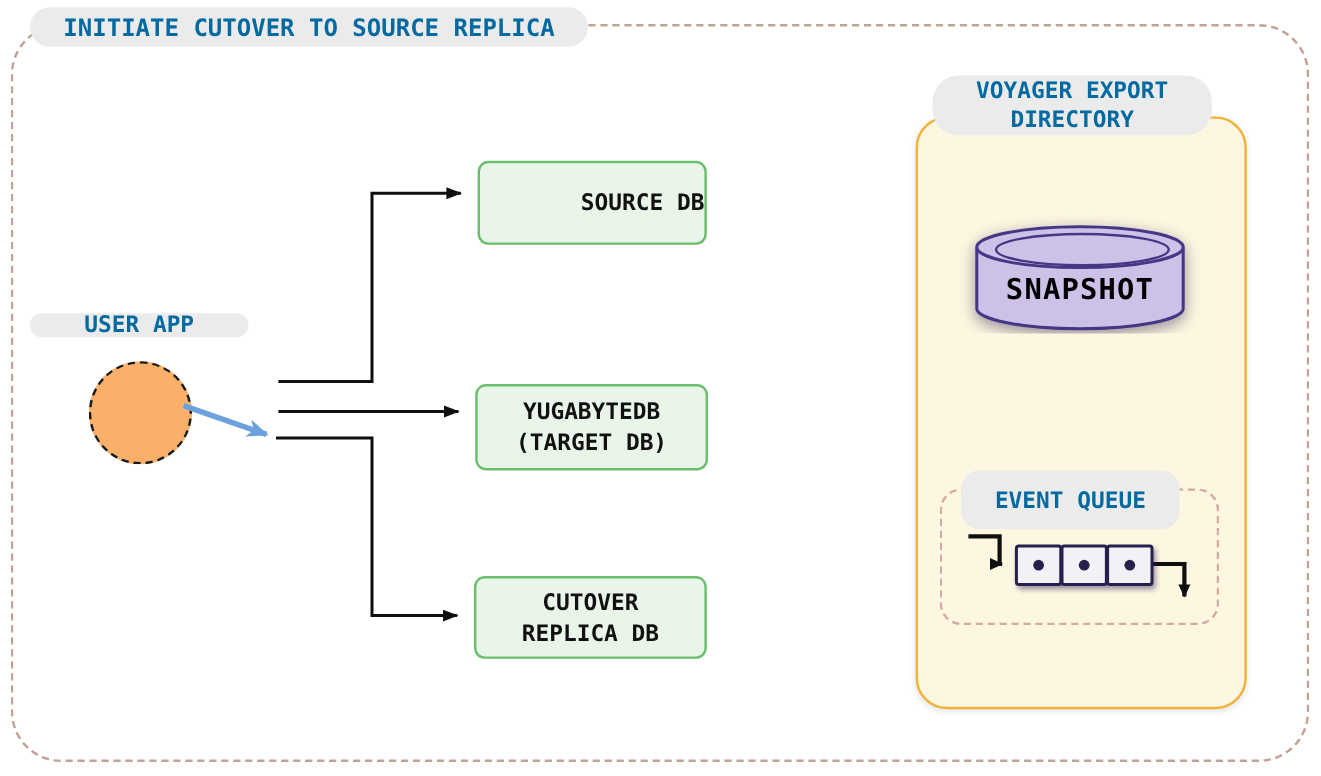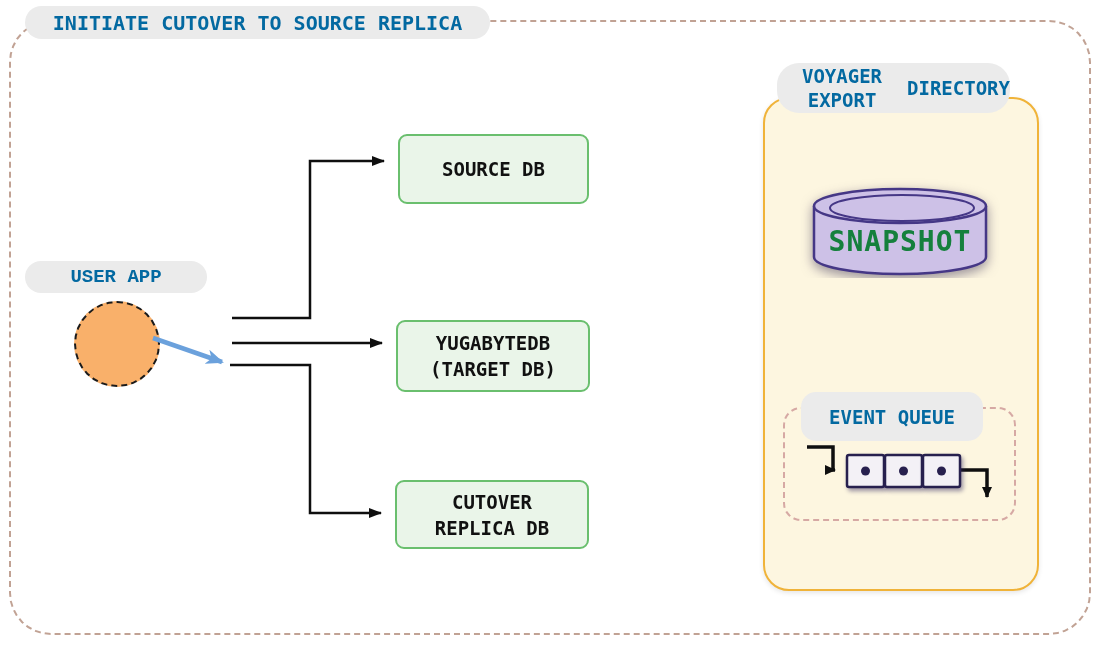--- a/index.html
+++ b/index.html
@@ -9,52 +9,52 @@
 
   
   .outer-border{position:absolute;left:9px;top:20px;width:1078px;height:611px;
     border:2.5px dashed var(--outer-border,#c1a294);border-radius:42px;}
 
   
   .pill{position:absolute;background:var(--label-pill-bg,#ebebeb);
     display:flex;align-items:center;justify-content:center;text-align:center;
     font-weight:bold;color:#0369a1;z-index:5;}
   .title-pill{left:25px;top:6px;width:465px;height:33px;border-radius:17px;font-size:20px;}
-  .user-app-pill{left:25px;top:261px;width:182px;height:32px;border-radius:16px;font-size:19px;font-family:Liberation Mono, monospace;}
+  .user-app-pill{left:25px;top:261px;width:182px;height:20px;border-radius:16px;font-size:19px;}
   .voyager-pill{left:777px;top:63px;width:233px;height:50px;border-radius:22px;
-    font-size:19px;line-height:24px;flex-direction:row;}
+    font-size:19px;line-height:24px;flex-direction:column;}
   .queue-pill{left:801px;top:392px;width:182px;height:49px;border-radius:15px;font-size:19px;}
 
   
   .user-app-circle{position:absolute;left:74px;top:301px;width:82px;height:82px;
     background:var(--user-app-fill,#f9b06a);border:2.5px dashed #1a1a1a;border-radius:50%;}
 
   
   .db-box{position:absolute;background:var(--db-box-fill,#eaf5e9);
     border:2px solid var(--db-box-border,#6abf6e);border-radius:9px;
     display:flex;flex-direction:column;align-items:center;justify-content:center;
     font-size:19px;line-height:26px;font-weight:bold;text-align:center;z-index:3;}
-  .box-source-db{left:398px;top:134px;width:187px;height:66px;}
+  .box-source-db{left:398px;top:134px;width:187px;height:66px;align-items:flex-end;}
   .box-target-db{left:396px;top:308px;width:190px;height:68px;margin-top:12px;}
   .box-replica-db{left:395px;top:480px;width:190px;height:65px;}
 
   
   .voyager-box{position:absolute;left:763px;top:97px;width:272px;height:490px;
     background:var(--voyager-fill,#fdf6e0);border:2.5px solid var(--voyager-border,#f0b339);
     border-radius:26px;box-shadow:0 2px 5px rgba(0,0,0,.10);z-index:1;}
 
   
   .cyl-svg{position:absolute;left:800px;top:178px;z-index:2;}
   .cyl-shape{fill:var(--snapshot-fill,#cdc1e7);stroke:var(--snapshot-border,#453786);
     stroke-width:2.5;}
   .cyl-rim{fill:none;stroke:var(--snapshot-border,#453786);stroke-width:2;}
   .cyl-group{filter:drop-shadow(0 4px 6px rgba(50,40,80,.5));}
   .snapshot-label{position:absolute;left:830px;top:228px;width:140px;height:26px;
-    display:flex;align-items:center;justify-content:center;font-size:28px;font-weight:bold;
-    color:#15803d;z-index:3;letter-spacing:1px;}
+    display:flex;align-items:center;justify-content:center;font-size:24px;font-weight:bold;
+    color:#000000;z-index:3;letter-spacing:1px;}
 
   
   .queue-dashed{position:absolute;left:783px;top:407px;width:229px;height:110px;
     border:2.5px dashed var(--event-queue-border,#d6a9a4);border-radius:18px;z-index:2;}
   .queue-svg{position:absolute;left:783px;top:407px;z-index:3;}
   .queue-line{fill:none;stroke:#0f0f0f;stroke-width:3.5;}
   .queue-cell{fill:#f3f1f6;stroke:#27204e;stroke-width:2.5;
     filter:drop-shadow(2px 3px 2px rgba(45,35,90,.45));}
   .queue-dot{fill:#27204e;}
 

